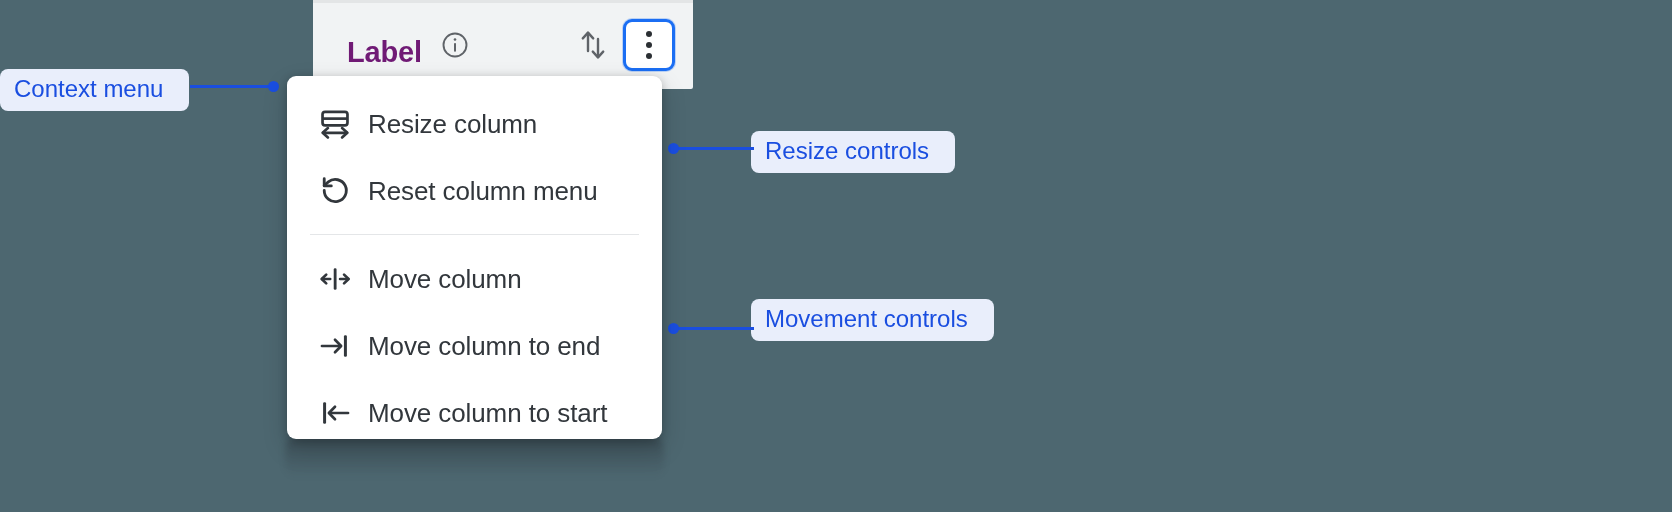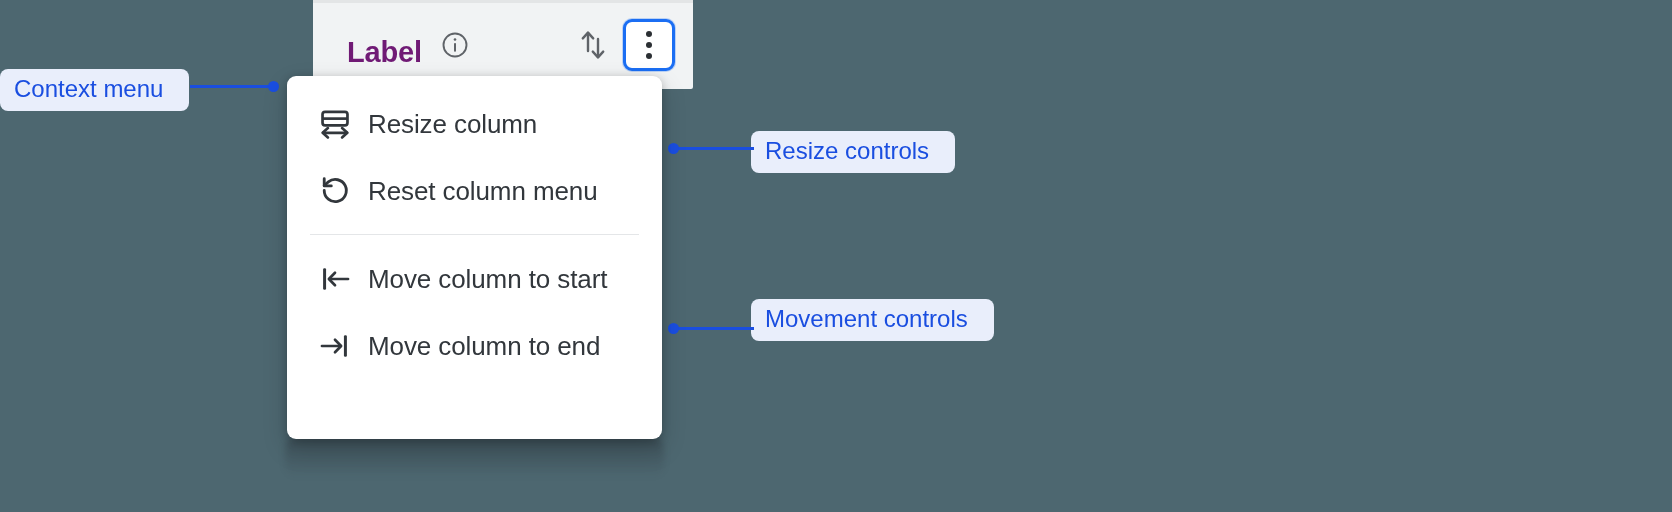--- a/index.html
+++ b/index.html
@@ -232,45 +232,59 @@
       <svg width="34" height="34" viewBox="0 0 24 24" fill="none">
         <path d="M4.4 11.6 A7.8 7.8 0 1 0 7.3 5.6 L4.4 8.1" stroke="#32373c" stroke-width="2.0" stroke-linecap="round" fill="none"></path>
         <path d="M4.4 3.3 V8.4 H9.4" stroke="#32373c" stroke-width="2.0" stroke-linecap="round" stroke-linejoin="round" fill="none"></path>
       </svg>
     </span>
     <span class="menu-label">Reset column menu</span>
   </div>
 
   <div class="menu-divider"></div>
 
+  <div class="menu-item">
+    <span class="menu-icon">
+      <svg width="34" height="34" viewBox="0 0 24 24" fill="none">
+        <rect x="11.1" y="4.4" width="2.0" height="15.2" rx="0.9" fill="#32373c"></rect>
+        <g stroke="#32373c" stroke-width="1.9" stroke-linecap="round" stroke-linejoin="round">
+          <path d="M8.6 12 H2.9"></path>
+          <path d="M5.8 8.9 L2.6 12 L5.8 15.1"></path>
+          <path d="M15.6 12 H21.3"></path>
+          <path d="M18.4 8.9 L21.6 12 L18.4 15.1"></path>
+        </g>
+      </svg>
+    </span>
+    <span class="menu-label">Move column</span>
+  </div>
+
+  <div class="menu-item">
+    <span class="menu-icon">
+      <svg width="34" height="34" viewBox="0 0 24 24" fill="none">
+        <rect x="18.3" y="4.4" width="2.1" height="15.2" rx="0.9" fill="#32373c"></rect>
+        <g stroke="#32373c" stroke-width="1.9" stroke-linecap="round" stroke-linejoin="round">
+          <path d="M2.8 12 H15.8"></path>
+          <path d="M12.0 7.6 L16.3 12 L12.0 16.4"></path>
+        </g>
+      </svg>
+    </span>
+    <span class="menu-label">Move column to end</span>
+  </div>
 
   <div class="menu-item">
     <span class="menu-icon">
       <svg width="34" height="34" viewBox="0 0 24 24" fill="none">
         <rect x="3.6" y="4.4" width="2.1" height="15.2" rx="0.9" fill="#32373c"></rect>
         <g stroke="#32373c" stroke-width="1.9" stroke-linecap="round" stroke-linejoin="round">
           <path d="M21.2 12 H8.2"></path>
           <path d="M12.0 7.6 L7.7 12 L12.0 16.4"></path>
         </g>
       </svg>
     </span>
     <span class="menu-label">Move column to start</span>
-  </div>
-
-  <div class="menu-item">
-    <span class="menu-icon">
-      <svg width="34" height="34" viewBox="0 0 24 24" fill="none">
-        <rect x="18.3" y="4.4" width="2.1" height="15.2" rx="0.9" fill="#32373c"></rect>
-        <g stroke="#32373c" stroke-width="1.9" stroke-linecap="round" stroke-linejoin="round">
-          <path d="M2.8 12 H15.8"></path>
-          <path d="M12.0 7.6 L16.3 12 L12.0 16.4"></path>
-        </g>
-      </svg>
-    </span>
-    <span class="menu-label">Move column to end</span>
   </div>
 
 </div>
 
 <div class="anno-chip" id="anno-context-chip">Context menu</div>
 <div class="anno-line" id="anno-context-line"></div>
 <div class="anno-dot" id="anno-context-dot"></div>
 
 <div class="anno-chip" id="anno-resize-chip">Resize controls</div>
 <div class="anno-line" id="anno-resize-line"></div>

